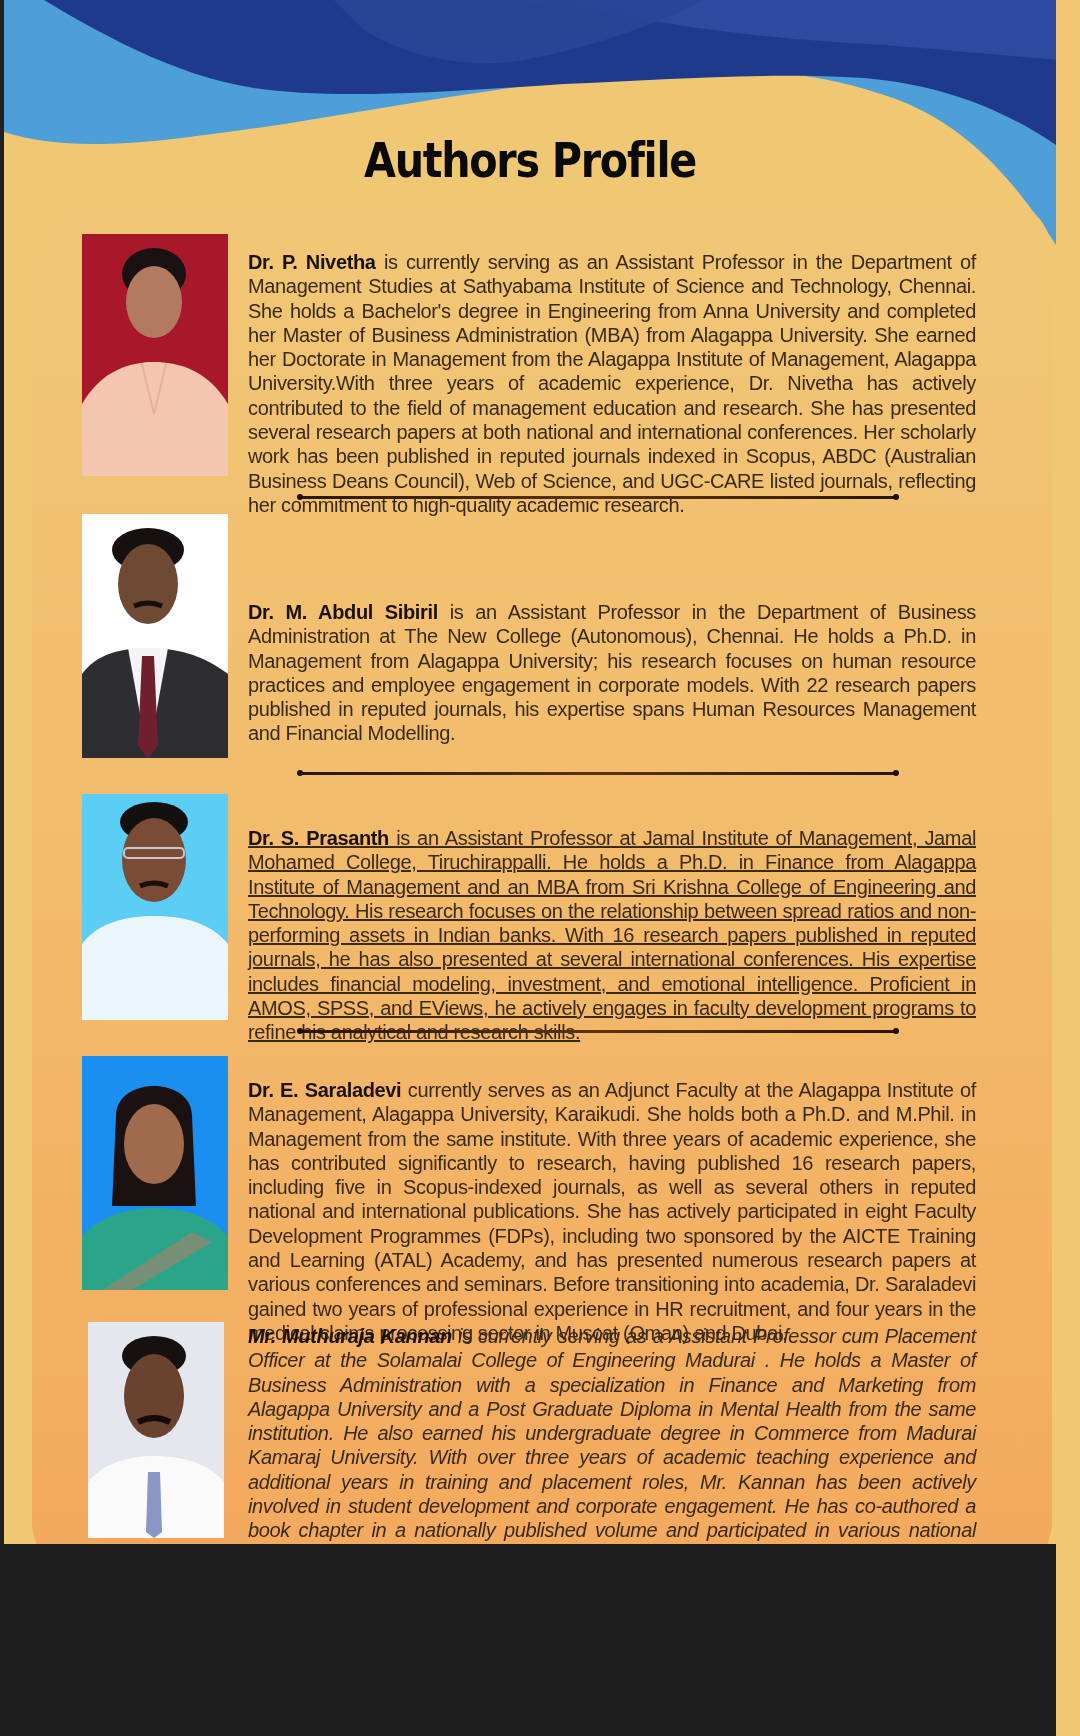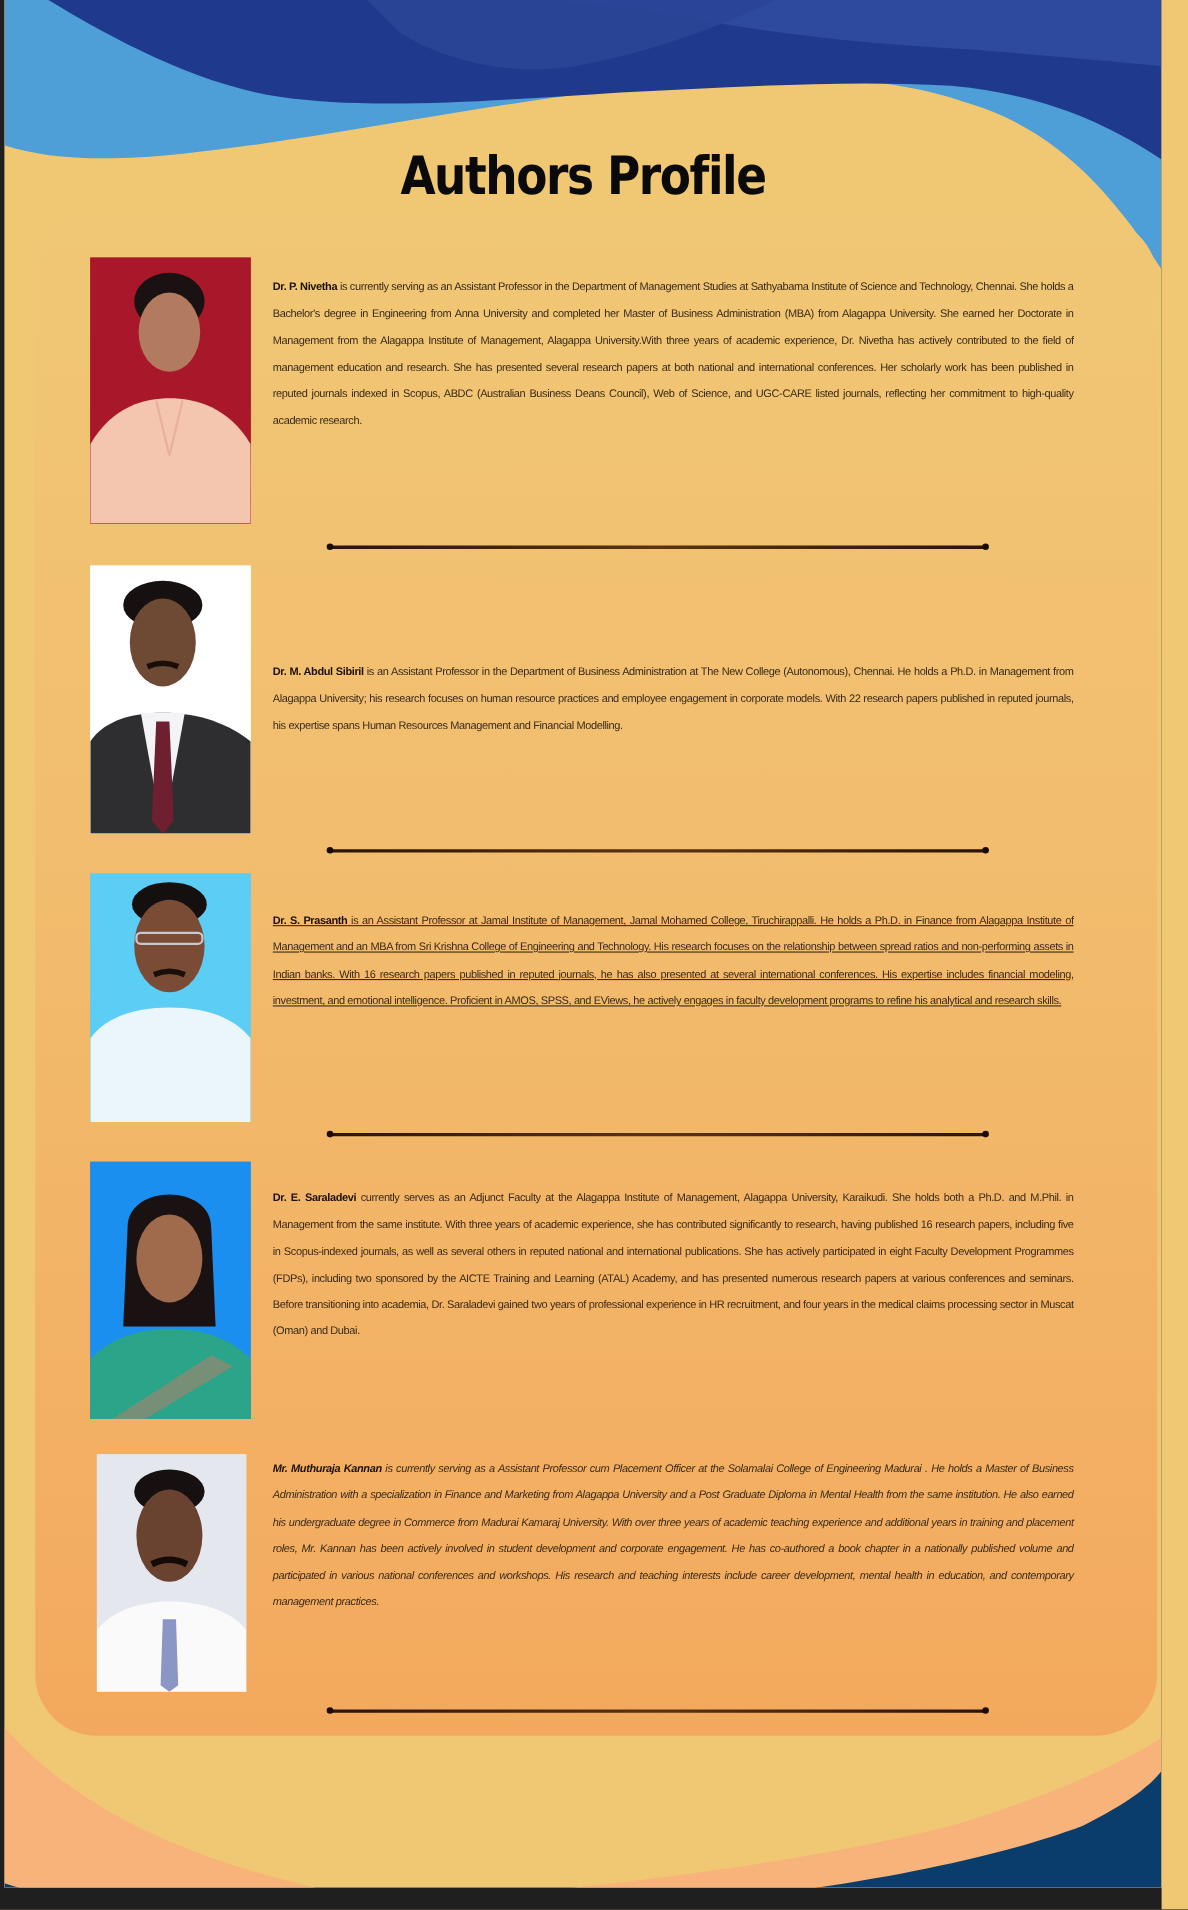--- a/index.html
+++ b/index.html
@@ -1,20 +1,20 @@
 <!DOCTYPE html>
 <html><head>
 <meta charset="utf-8">
 <style>
   * { box-sizing: border-box; margin: 0; padding: 0; }
   html, body { width: 1080px; height: 1736px; overflow: hidden; background: #1f1f1f; }
   body { font-family: "Liberation Sans", sans-serif; position: relative; }
 
   .page {
-    position: absolute; left: 4px; top: 0; width: 1052px; height: 1716px;
+    position: absolute; left: 4px; top: 0; width: 1052px; height: 1544px;
     background: #f0c873; overflow: hidden;
   }
   .right-strip {
     position: absolute; left: 1056px; top: 0; width: 24px; height: 1736px;
     background: #f0c873;
   }
   .bg-svg { position: absolute; left: 0; top: 0; width: 1052px; height: 1736px; }
 
   .title {
     position: absolute; left: 0; width: 1052px; top: 132px;
@@ -31,21 +31,21 @@
   }
 
   .author {
     position: absolute; left: 0; width: 1052px;
   }
   .photo {
     position: absolute; left: 78px; width: 146px; overflow: hidden;
   }
   .bio {
     position: absolute; left: 244px; width: 728px;
-    font-size: 10px; line-height: 24.3px; color: #3a2a1a;
+    font-size: 20px; line-height: 24.3px; color: #3a2a1a;
     text-align: justify;
     font-family: "Liberation Sans", sans-serif;
     letter-spacing: -0.35px;
   }
   .bio b { color: #1a1008; }
   .divider {
     position: absolute; left: 296px; width: 596px; height: 3px;
     background: linear-gradient(90deg, #2a1508, #5a3414 50%, #2a1508);
     border-radius: 2px;
   }

